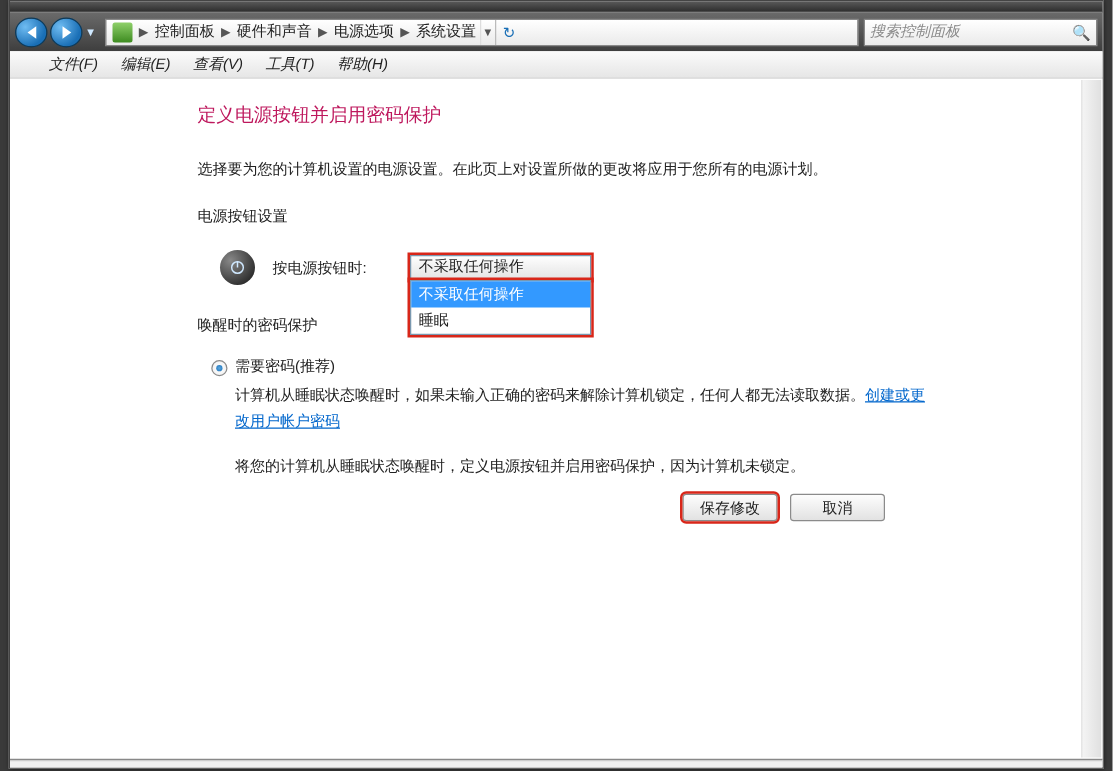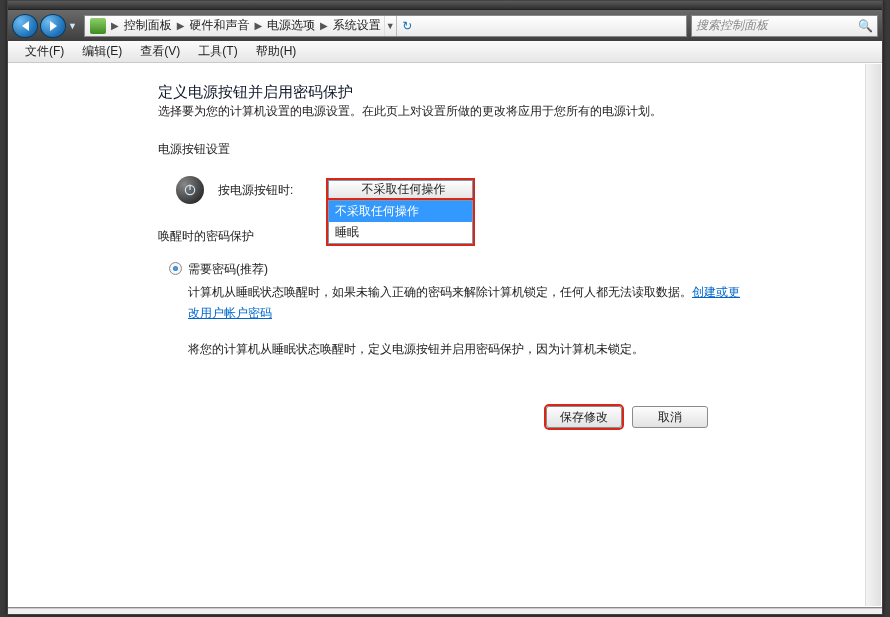--- a/index.html
+++ b/index.html
@@ -83,21 +83,22 @@
     }
     .search-icon { margin-left:auto; color:#1a6fb6; font-size:12px; font-style:normal;}
     
     
     .menubar {
       height: 22px;
       background: linear-gradient(#fbfbfb,#e6e6e6);
       border-bottom: 1px solid #c9c9c9;
       display:flex; align-items:center;
       font-size:12px; color:#222;
-      padding: 0 8px;
+      padding: 0 22px;
+      font-style: italic;
     }
     .menu-item { padding: 0 9px; }
     
     
     .content {
       flex:1;
       background:#fff;
       border-bottom: 1px solid #888;
       overflow: visible;
       position: relative;
@@ -108,23 +109,23 @@
       border-left:1px solid #ddd;
     }
     .inner {
       padding: 20px 0 0 150px;
       width: 740px;
       font-size: 12px;
       color: #222;
       position: relative;
     }
     .page-title {
-      color: #0f172a;
+      color: #be185d;
       font-size: 15px;
-      margin-bottom: 0;
+      margin-bottom: 24px;
     }
     .page-desc {
       margin-bottom: 20px;
       line-height: 1.6;
     }
     .section-title {
       margin-bottom: 18px;
     }
     
     
@@ -139,21 +140,21 @@
       display:flex; align-items:center; justify-content:center;
       margin-right: 14px;
     }
     .power-ico svg { width:14px; height:14px; }
     .power-label { width: 110px; }
     .combo {
       position: relative;
       width: 145px; height: 20px;
       background: linear-gradient(#fefefe,#e4e4e4);
       border: 1px solid #7a98af;
-      display:flex; align-items:center;
+      display:flex; align-items:flex-start;
       font-size:12px; padding-left:6px;
       outline: 2px solid #d82619;
       flex-direction: column;
     }
     .combo-arrow {
       margin-left:auto; width:16px; height:100%;
       display:flex; align-items:center; justify-content:center;
       font-size:9px; color:#333;
     }
     .dropdown {
@@ -162,21 +163,21 @@
       background:#fff;
       border:1px solid #7a98af;
       outline: 2px solid #d82619;
       z-index:10;
     }
     .dd-item { padding:2px 6px; font-size:12px; }
     .dd-item.selected { background:#3399ff; color:#fff; }
     
     .wake-section-title { margin-bottom: 16px; }
     .radio-group { margin-left:11px; }
-    .radio-row { display:flex; align-items:flex-start; margin-bottom:4px; }
+    .radio-row { display:flex; align-items:center; margin-bottom:4px; }
     .radio {
       width:13px; height:13px; border-radius:50%;
       border:1px solid #8a8a8a; margin-right:6px; margin-top:1px;
       background: radial-gradient(#fff,#eee);
       display:flex; align-items:center; justify-content:center;
       flex-shrink:0;
     }
     .radio.checked::after {
       content:''; width:5px; height:5px; border-radius:50%;
       background: radial-gradient(#5aa7e0,#1a6fb6);
@@ -185,21 +186,21 @@
     .radio-desc {
       margin-left:19px; margin-bottom:16px;
       line-height:1.7;
       color:#222;
     }
     .link { color:#0066cc; text-decoration:underline; cursor:pointer; }
     
     
     .button-row {
       position:absolute;
-      right: 40px; top: 343px;
+      right: 40px; top: 332px;
       display:flex; gap:10px;
     }
     .btn {
       min-width: 76px; height: 22px;
       background: linear-gradient(#fdfdfd,#e2e2e2);
       border:1px solid #8b8b8b;
       border-radius:3px;
       font-size:12px;
       display:flex; align-items:center; justify-content:center;
       padding: 0 12px;

